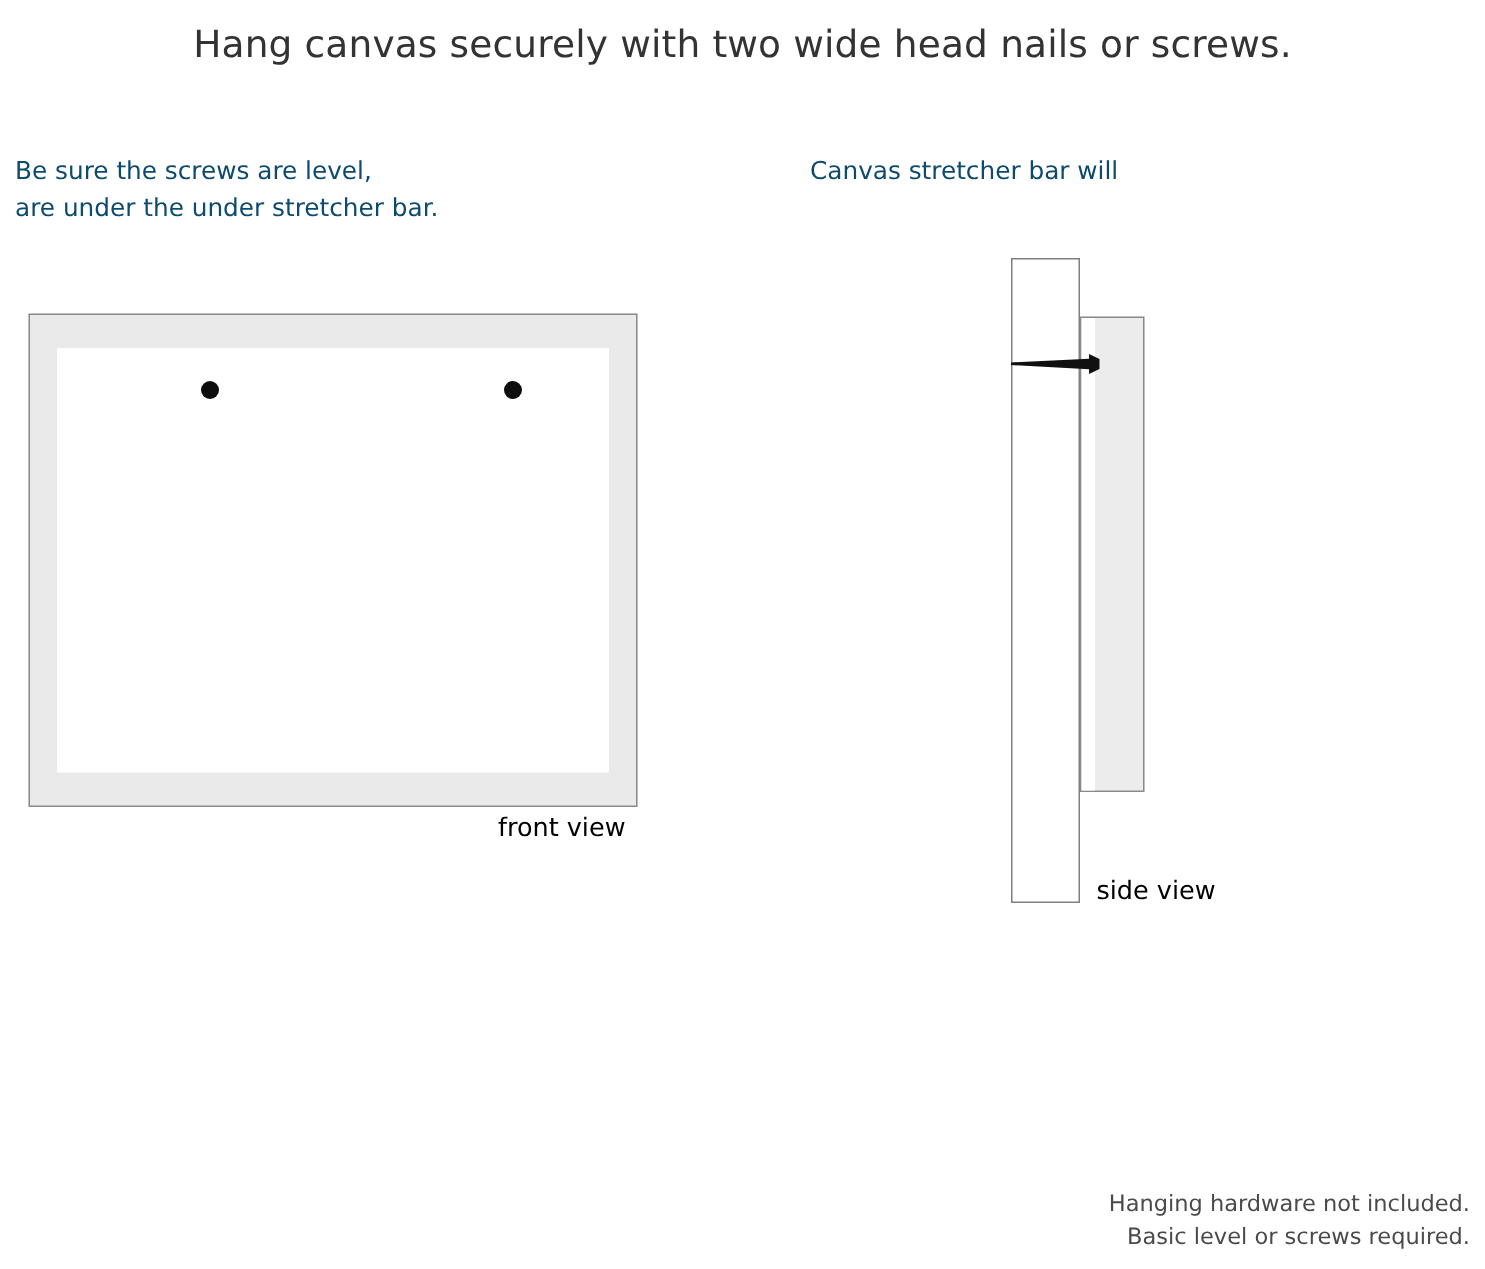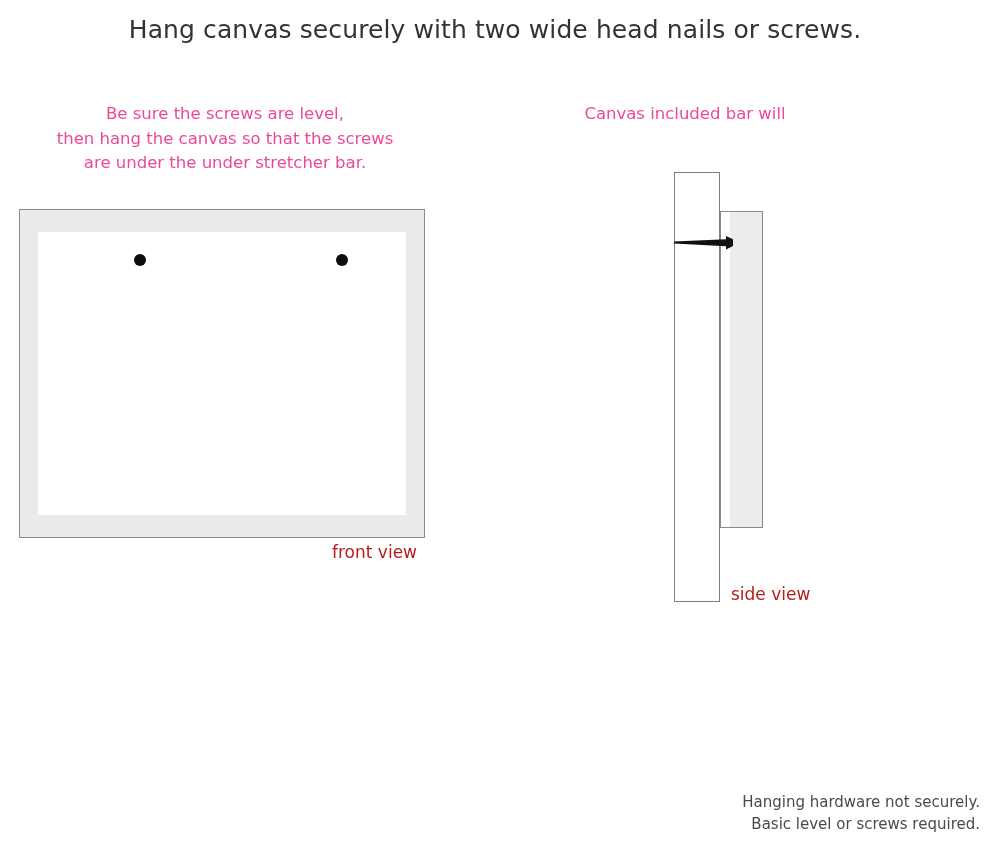--- a/index.html
+++ b/index.html
@@ -30,22 +30,22 @@
     color: #333333;
     letter-spacing: 0.1px;
     line-height: 32px;
     white-space: nowrap;
   }
 
   
   .caption {
     font-size: 16.5px;
     line-height: 24.5px;
-    color: #ec4899;
-    text-align: center;
+    color: #0c4a6e;
+    text-align: left;
   }
   #caption-left  { left: 10px;  top: 102px; width: 430px; }
   #caption-right { left: 540px; top: 102px; width: 290px; }
   .caption div { white-space: nowrap; }
 
   
   #front-view-group {
     left: 19px;
     top: 209px;
     width: 406px;
@@ -117,21 +117,21 @@
     left: 0;
     top: 60px;
     width: 62px;
     height: 22px;
     overflow: visible;
   }
 
   
   .view-label {
     font-size: 17px;
-    color: #b91c1c;
+    color: #000000;
     white-space: nowrap;
   }
   #label-front-view { left: 332px; top: 542px; }
   #label-side-view  { left: 731px; top: 543px; margin-top: 41px; }
 
   
   #footer-note {
     left: 640px;
     top: 791px;
     width: 340px;
@@ -142,26 +142,25 @@
   }
   #footer-note div { white-space: nowrap; }
 </style>
 </head>
 <body>
 
 <div class="abs" id="headline">Hang canvas securely with two wide head nails or screws.</div>
 
 <div class="abs caption" id="caption-left">
   <div>Be sure the screws are level,</div>
-  <div>then hang the canvas so that the screws</div>
   <div>are under the under stretcher bar.</div>
 </div>
 
 <div class="abs caption" id="caption-right">
-  <div>Canvas included bar will</div>
+  <div>Canvas stretcher bar will</div>
 </div>
 
 <div class="abs" id="front-view-group">
   <div id="front-frame"></div>
   <div id="front-canvas-inner">
     <span class="screw-dot" id="screw-dot-left"></span>
     <span class="screw-dot" id="screw-dot-right"></span>
   </div>
 </div>
 
@@ -179,15 +178,15 @@
 
     <polygon points="0,9.6 52,7.2 52,14.2 0,11.4" fill="#101010"></polygon>
 
     <polygon points="52,4.0 59,7.3 59,14.0 52,17.4" fill="#101010"></polygon>
   </svg>
 </div>
 
 <div class="abs view-label" id="label-side-view">side view</div>
 
 <div class="abs" id="footer-note">
-  <div>Hanging hardware not securely.</div>
+  <div>Hanging hardware not included.</div>
   <div>Basic level or screws required.</div>
 </div>
 
 </body></html>

